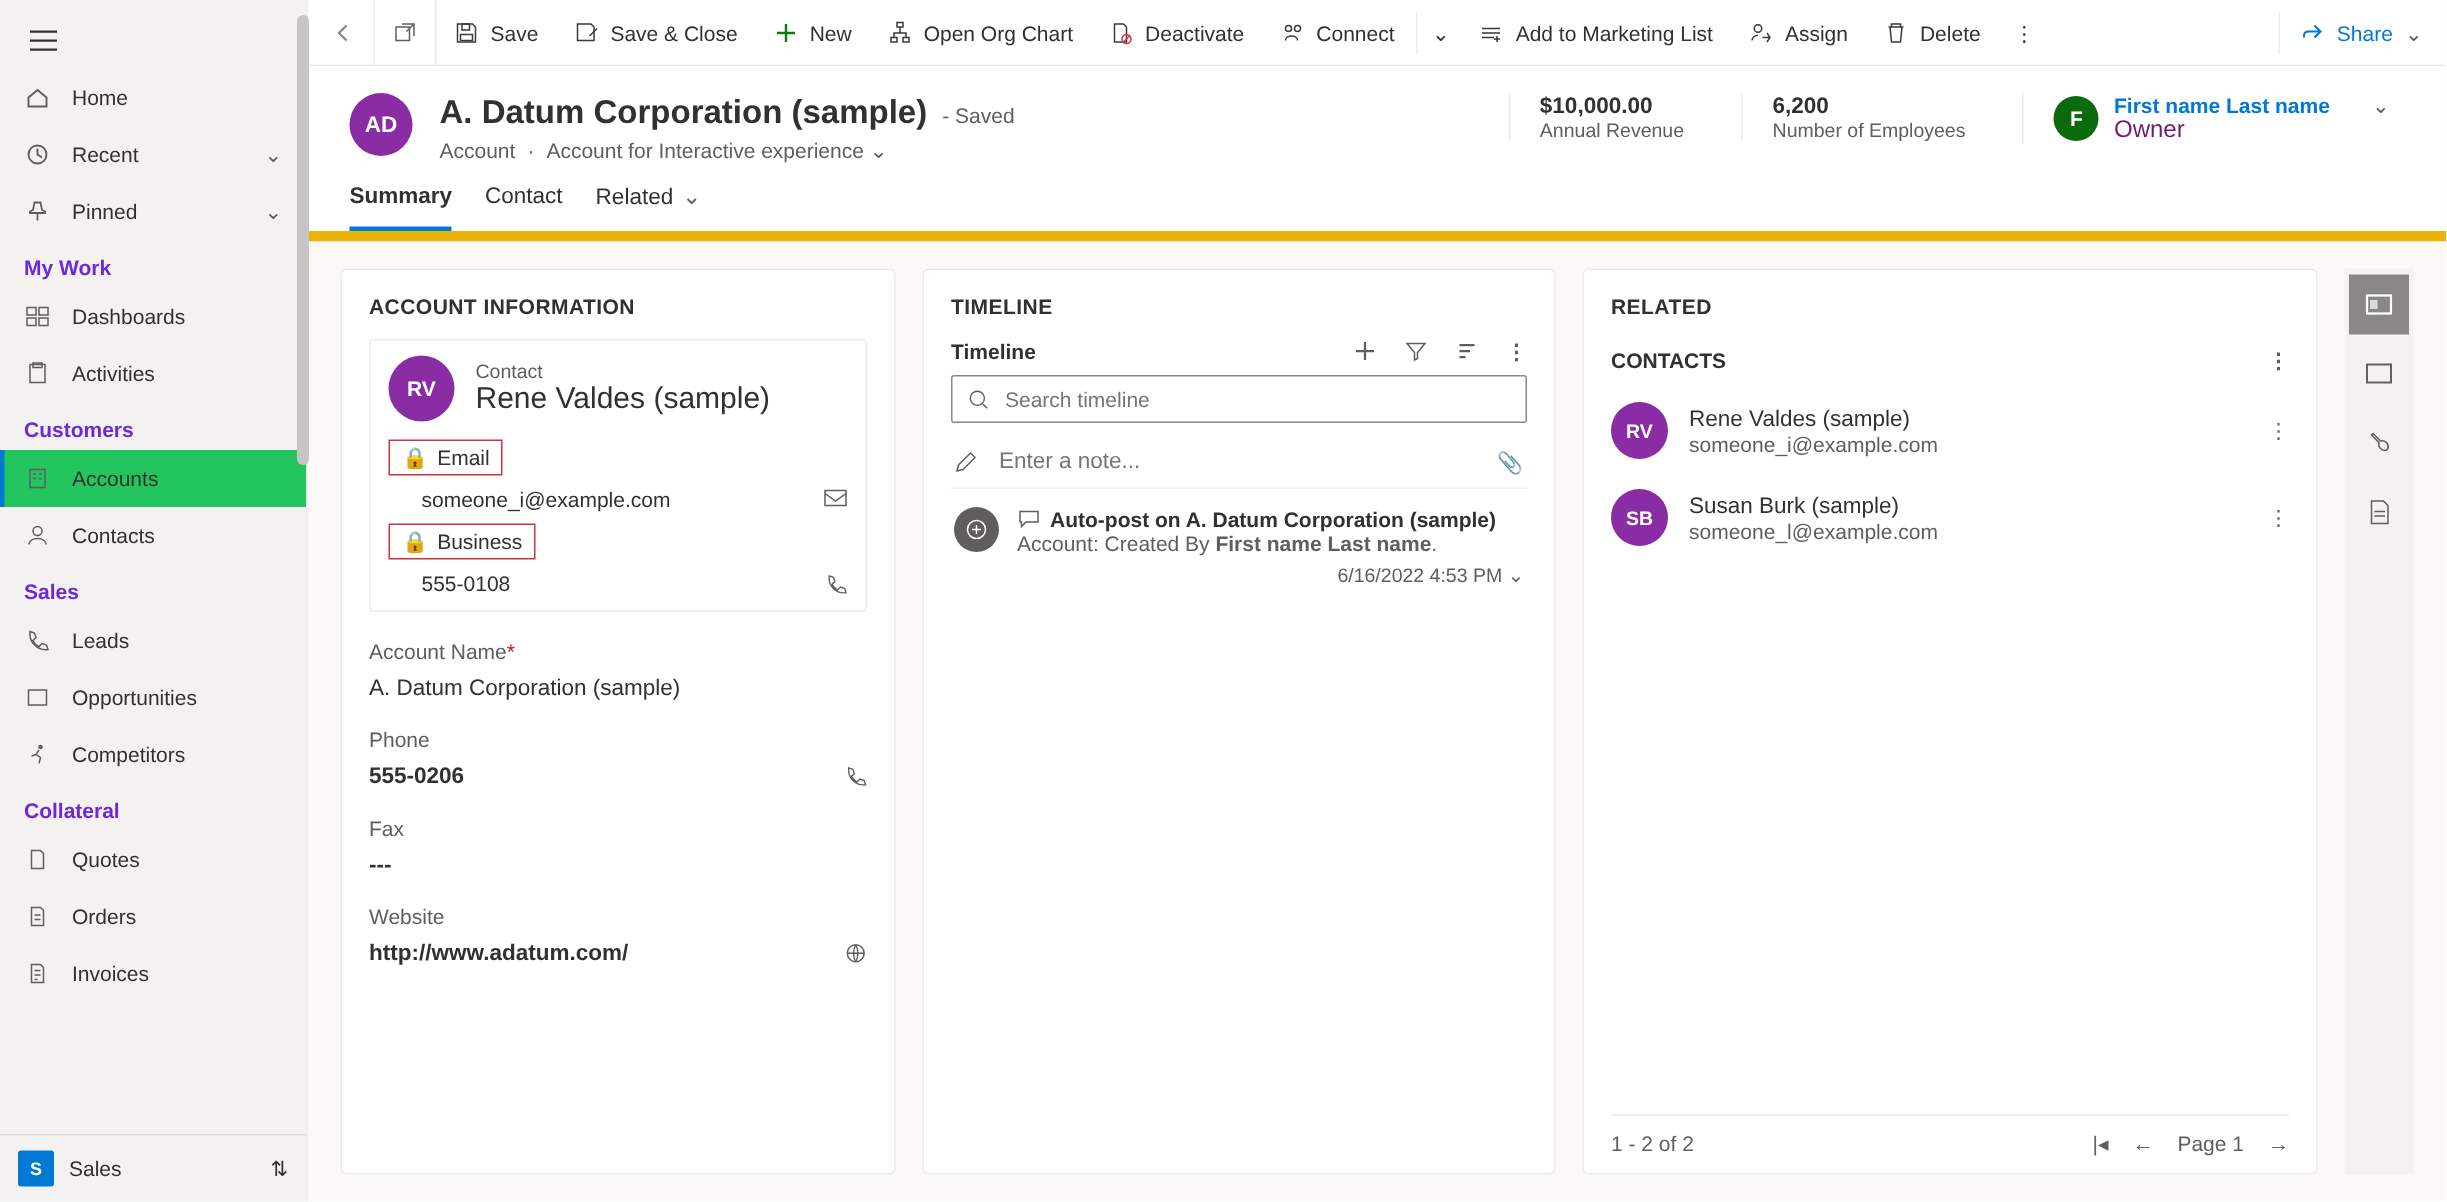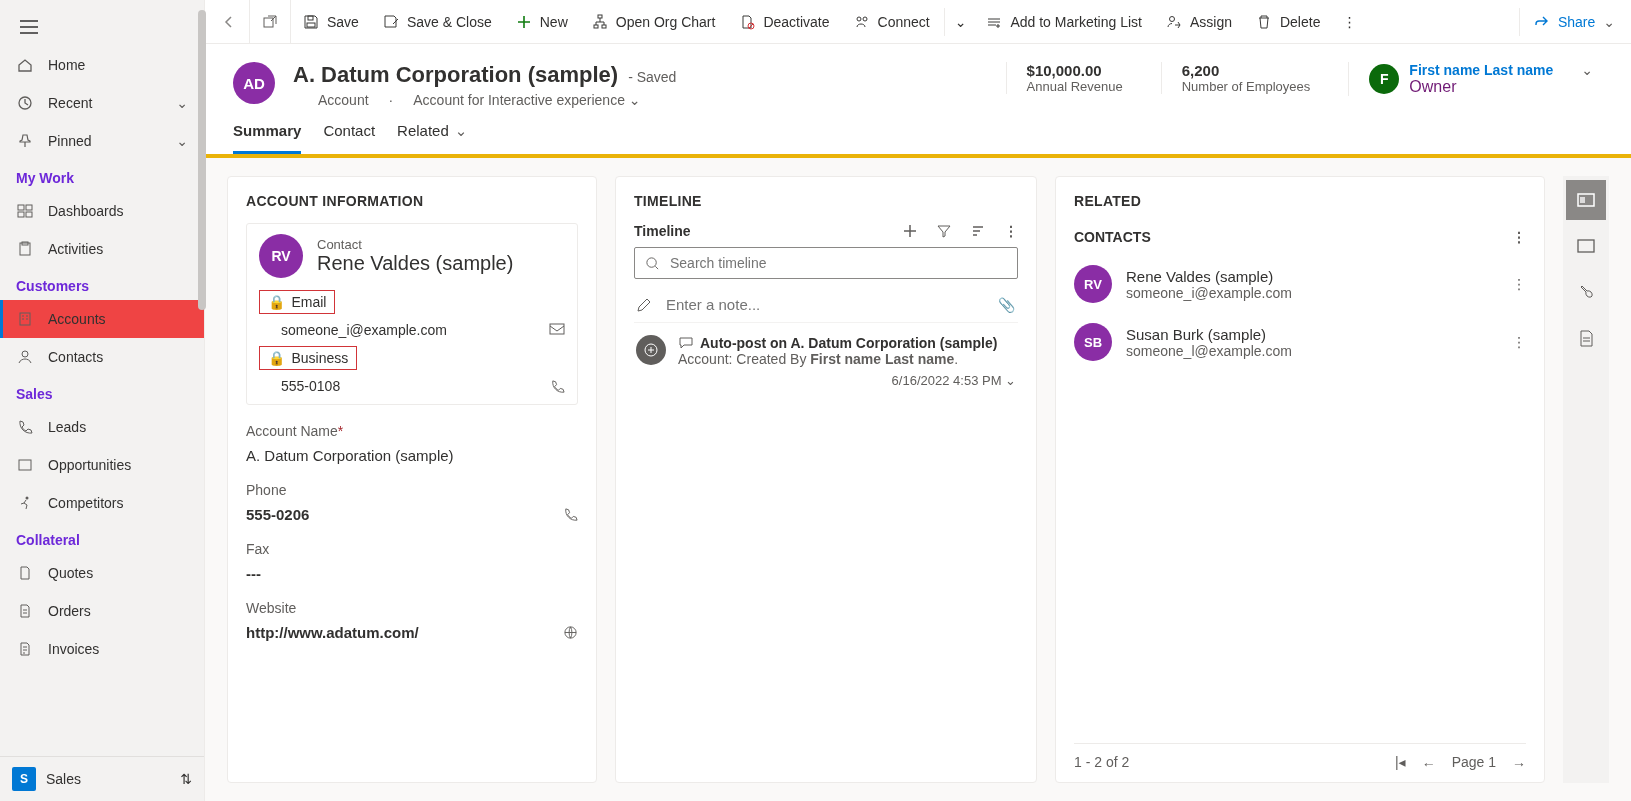--- a/index.html
+++ b/index.html
@@ -29,21 +29,21 @@
     font-size: 14px;
   }
   .nav-item {
     display: flex; align-items: center;
     padding: 10px 16px;
     gap: 14px;
     cursor: pointer;
     color: #323130;
     position: relative;
   }
-  .nav-item.selected { background: #ef4444; }
+  .nav-item.selected { background: #22c55e; }
   .nav-item.selected::before {
     content: ""; position: absolute; left: 0; top: 0; bottom: 0;
     width: 3px; background: #0078d4;
   }
   .nav-item .ico { width: 18px; height: 18px; display:flex; align-items:center; justify-content:center; color:#605e5c;}
   .nav-item .chev { margin-left:auto; color:#605e5c; }
   .sidebar-footer {
     margin-top: auto;
     display:flex; align-items:center;
     padding: 10px 12px;
@@ -94,33 +94,33 @@
   .avatar-circle {
     width:42px; height:42px; border-radius:50%;
     background:#8a2da5; color:#fff; font-weight:600;
     display:flex; align-items:center; justify-content:center;
     font-size:15px;
   }
   .rec-title-block { display:flex; flex-direction:column; gap:4px; }
   .rec-title-line { display:flex; align-items:baseline; gap:10px; }
   .rec-title { font-size:22px; font-weight:600; }
   .rec-saved { color:#605e5c; font-size:14px; }
-  .rec-subtitle { color:#605e5c; display:flex; gap:20px; align-items:center;margin-left:25px;}
+  .rec-subtitle { color:#605e5c; display:flex; gap:8px; align-items:center;}
   .header-spacer { flex:1; }
   .header-metric { display:flex; flex-direction:column; padding:0 20px; border-left:1px solid #edebe9; }
   .header-metric:first-of-type { border-left:none; }
   .header-metric .val { font-weight:600; font-size:15px; }
   .header-metric .lbl { color:#605e5c; font-size:13px; }
   .owner-block { display:flex; align-items:center; gap:10px; padding-left:20px; border-left:1px solid #edebe9;}
   .owner-av { width:30px;height:30px;border-radius:50%;background:#0b6a0b;color:#fff;display:flex;align-items:center;justify-content:center;font-weight:600;}
   .owner-txt .nm { color:#0078d4; font-weight:600;}
   .owner-txt .lbl { color:#701a75; font-size:16px;}
   .hdr-chev { padding:0 10px; color:#605e5c; }
 
-  .tabs { display:flex; gap:22px; padding: 14px 28px 0; border-bottom:4px solid #eab308;}
+  .tabs { display:flex; gap:22px; padding: 14px 28px 0; border-bottom:7px solid #eab308;}
   .tab { padding-bottom:12px; cursor:pointer; color:#323130; font-size:15px;}
   .tab.active { font-weight:600; border-bottom:3px solid #0078d4;}
   .tab .chev { margin-left:6px; color:#605e5c;}
 
   .content-area {
     flex:1; display:flex; gap:18px;
     padding: 18px 22px;
     overflow:auto;
     background:#faf9f8;
   }

